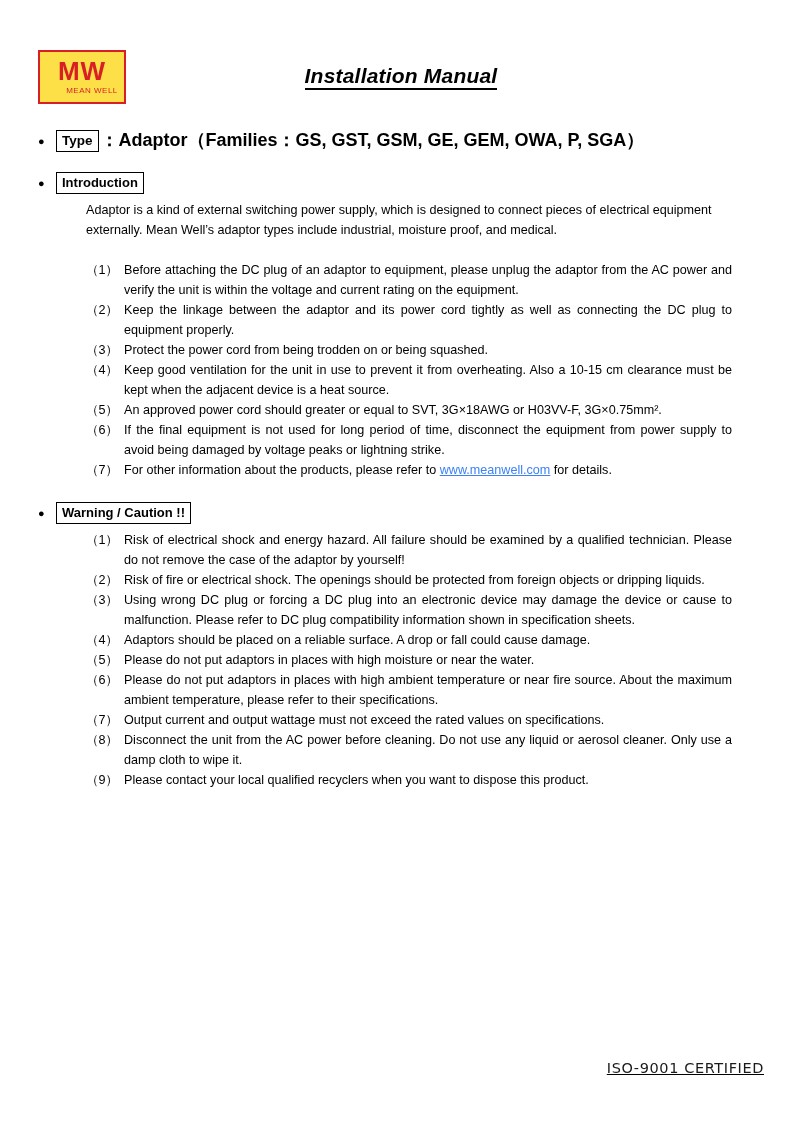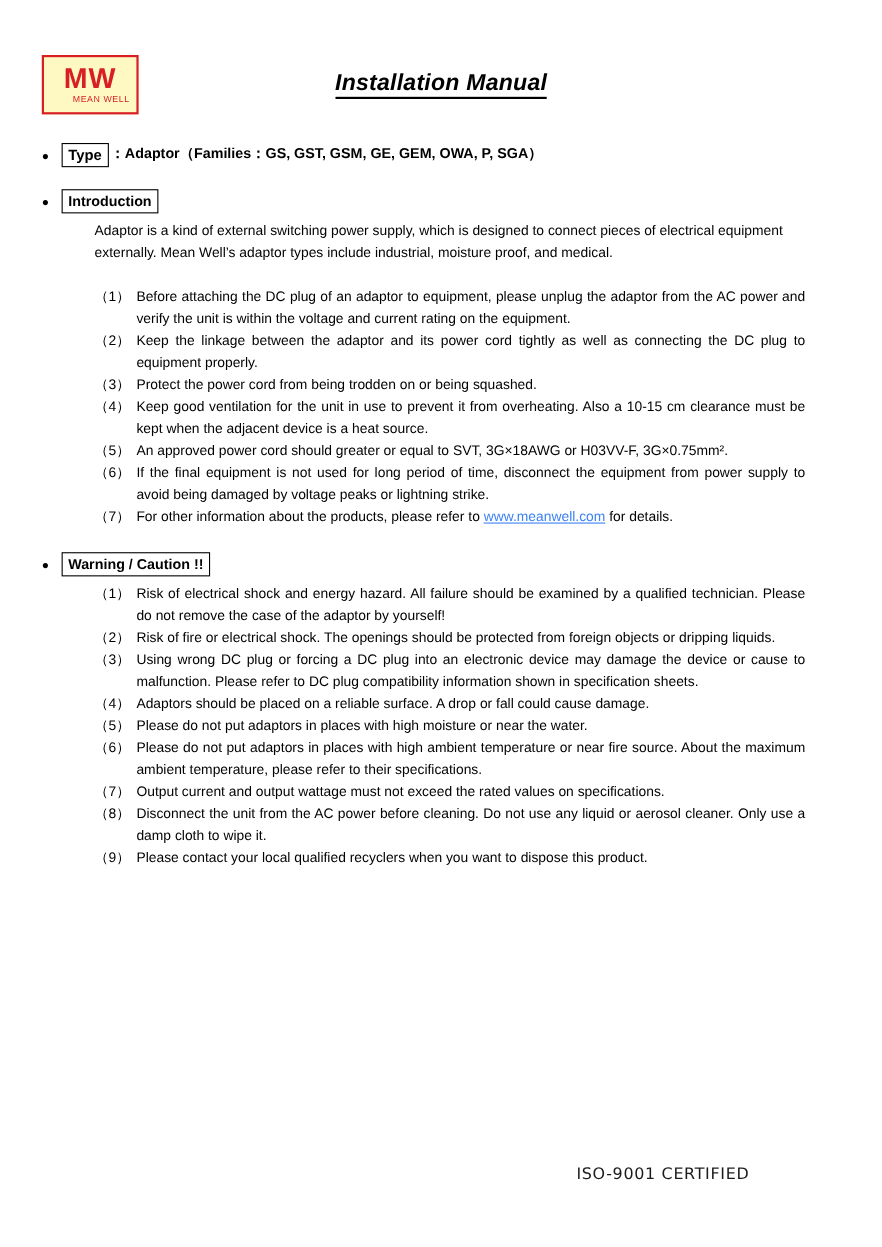--- a/index.html
+++ b/index.html
@@ -33,21 +33,21 @@
     left: 0px;
     top: 8px;
     width: 88px;
     height: 54px;
     border: 2px solid #d81f26;
     box-sizing: border-box;
     display: flex;
     flex-direction: column;
     align-items: center;
     justify-content: center;
-    background: #fef9c3;
+    background: #fde047;
   }
   .logo-mw {
     color: #d81f26;
     font-weight: bold;
     font-size: 26px;
     line-height: 26px;
     letter-spacing: 1px;
     font-family: "Liberation Sans", sans-serif;
   }
   .logo-name {
@@ -109,21 +109,21 @@
     line-height: 20px;
     display: flex;
     align-items: flex-start;
     gap: 0;
   }
   .type-line .boxed {
     font-size: 13.5px;
     margin-right: 2px;
   }
   .type-rest {
-    font-size: 13px;
+    font-size: 18px;
     font-weight: bold;
   }
 
   .body-text {
     font-size: 12.6px;
     line-height: 20px;
     margin-left: 48px;
     margin-top: 6px;
     margin-right: 32px;
     text-align: left;
@@ -157,22 +157,23 @@
   .link {
     text-decoration: underline;
     color: #3b82f6;
   }
 
   
   .footer {
     position: absolute;
     right: 38px;
     bottom: 58px;
-    text-align: left;
+    text-align: right;
     width: 240px;
+    text-decoration: underline;
   }
   .iso {
     font-family: "DejaVu Sans", sans-serif;
     font-size: 14.5px;
     letter-spacing: 0.6px;
     color: #1a1a1a;
   }
   .tagline {
     font-family: "DejaVu Serif", serif;
     font-style: italic;

